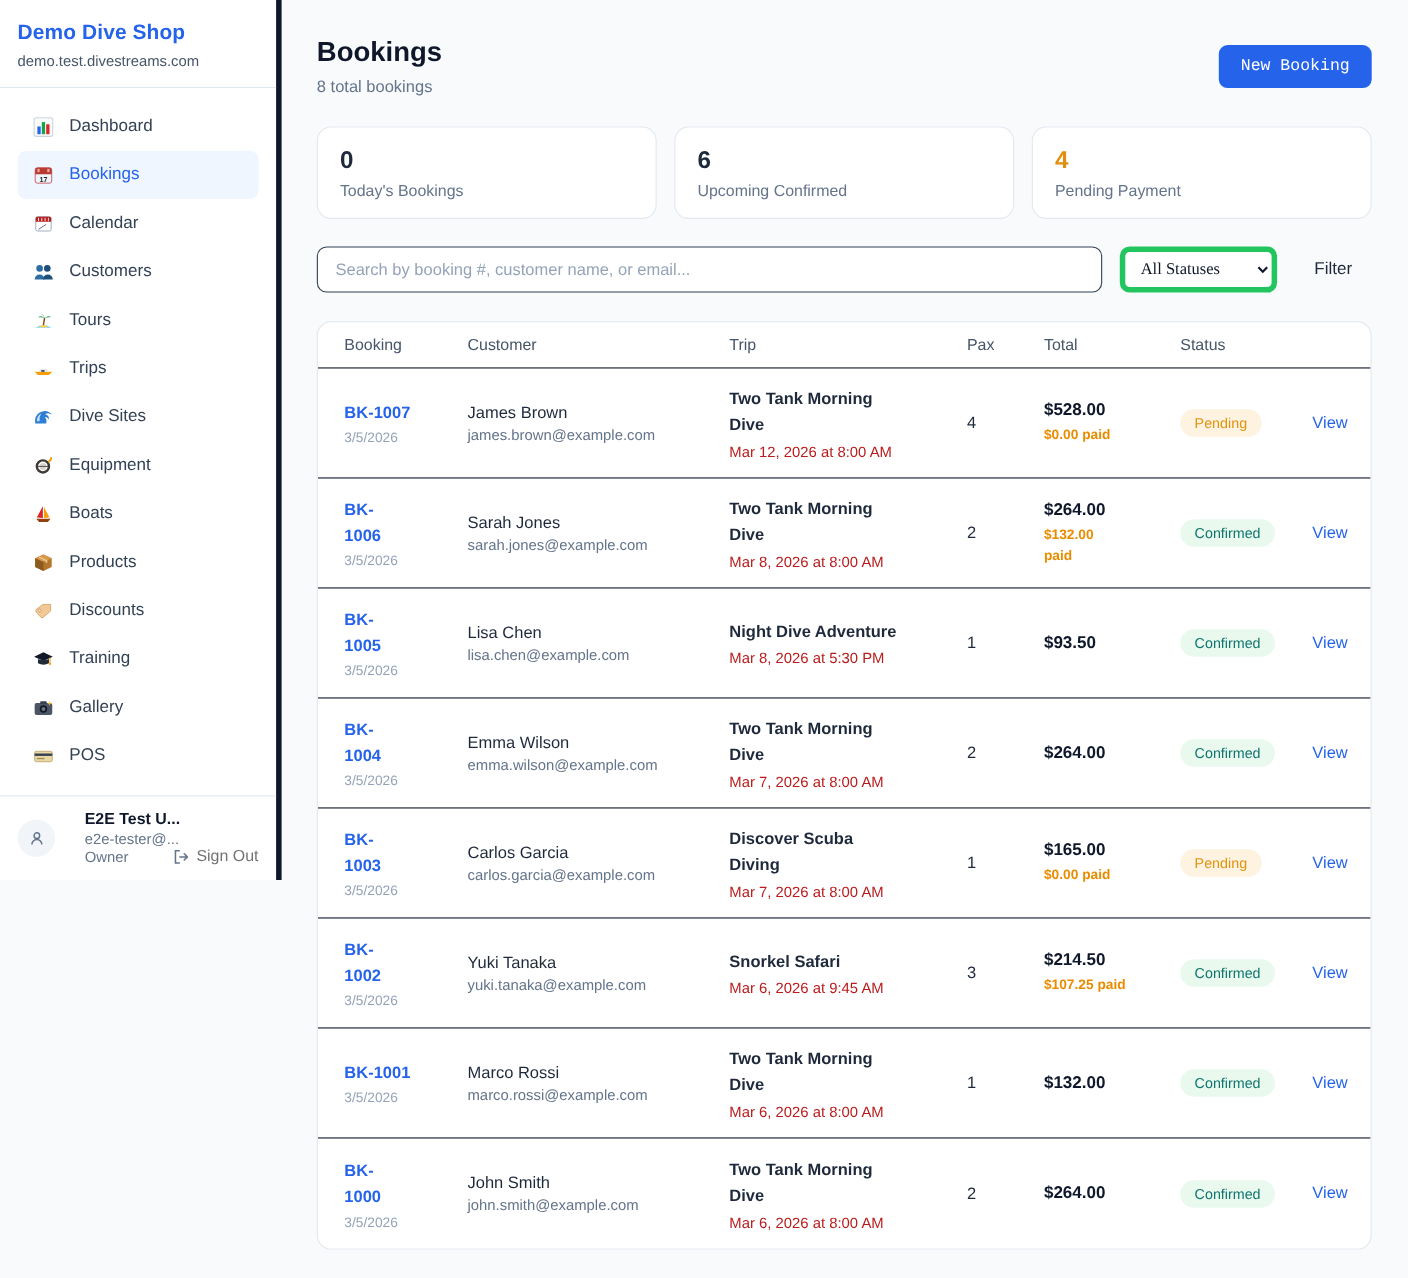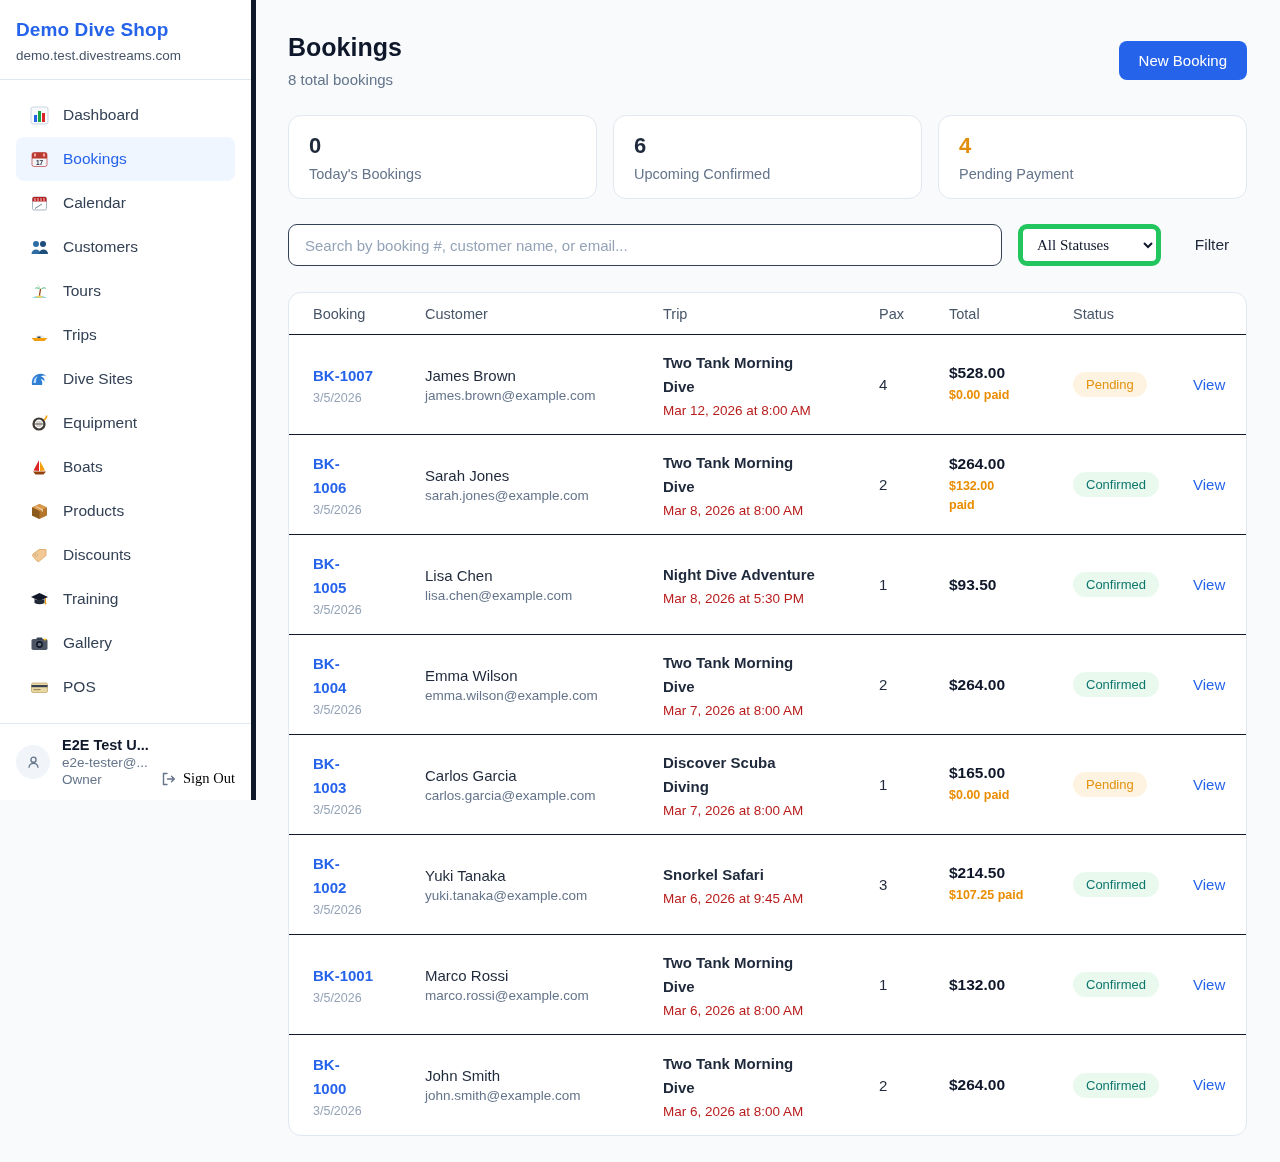--- a/index.html
+++ b/index.html
@@ -7,33 +7,33 @@
 
   
   .sidebar { position: absolute; left: 0; top: 0; width: 256px; height: 800px; background: #ffffff; border-right: 5px solid #0f172a; display: flex; flex-direction: column; }
   .brand-block { padding: 19px 16px 16px 16px; border-bottom: 1px solid #e2e8f0; }
   .brand { font-size: 19px; font-weight: 700; color: #2563eb; letter-spacing: .1px; }
   .domain { font-size: 13.5px; color: #475569; margin-top: 7px; }
   .nav { padding: 13px 16px 0 16px; }
   .nav-item { height: 44px; display: flex; align-items: center; gap: 14px; padding: 0 14px; border-radius: 8px; font-size: 15.5px; color: #334155; cursor: pointer; }
   .nav-item.active { background: #eff6ff; color: #2563eb; font-weight: 500; }
   .nav-icon { width: 19px; height: 19px; flex: 0 0 19px; display: inline-flex; }
-  .user-block { margin-top: auto; border-top: 1px solid #e2e8f0; padding: 13px 16px; display: flex; align-items: center; gap: 12px; }
+  .user-block { margin-top: auto; border-top: 1px solid #e2e8f0; padding: 13px 16px; display: flex; align-items: center; gap: 27px; }
   .avatar { width: 34px; height: 34px; border-radius: 50%; background: #f1f5f9; display: flex; align-items: center; justify-content: center; flex: 0 0 34px; }
   .user-meta { min-width: 0; }
   .user-name { font-size: 14.5px; font-weight: 700; color: #0f172a; white-space: nowrap; }
   .user-email, .user-role { font-size: 13.5px; color: #64748b; margin-top: 2px; white-space: nowrap; }
-  .signout { margin-left: auto; display: flex; align-items: center; gap: 7px; font-size: 14.5px; color: #000000; background: none; border: none; cursor: pointer; font-family: Liberation Serif, serif; white-space: nowrap; margin-top: 33px; }
+  .signout { margin-left: auto; display: flex; align-items: center; gap: 7px; font-size: 14.5px; color: #737373; background: none; border: none; cursor: pointer; font-family: Liberation Sans, sans-serif; white-space: nowrap; margin-top: 33px; }
 
   
   .main { position: absolute; left: 256px; top: 0; width: 1024px; padding: 33px 33px 0 32px; }
   .header-row { display: flex; justify-content: space-between; align-items: flex-start; }
   .page-title { font-size: 25px; font-weight: 700; color: #0f172a; }
   .page-subtitle { font-size: 15px; color: #64748b; margin-top: 9px; }
-  .primary-btn { background: #2563eb; color: #fff; border: none; border-radius: 8px; padding: 0 20px; height: 39px; font-size: 15px; font-weight: 500; font-family: Liberation Sans, sans-serif; cursor: pointer; margin-top: 8px; }
+  .primary-btn { background: #2563eb; color: #fff; border: none; border-radius: 8px; padding: 0 20px; height: 39px; font-size: 15px; font-weight: 500; font-family: Liberation Mono, monospace; cursor: pointer; margin-top: 8px; }
 
   .stats { display: flex; gap: 16px; margin-top: 27px; }
   .stat-card { flex: 1; background: #fff; border: 1px solid #e2e8f0; border-radius: 13px; padding: 17px 20px; height: 84px; }
   .stat-value { font-size: 22px; font-weight: 800; color: #1e293b; }
   .stat-value.orange { color: #e08e0b; }
   .stat-label { font-size: 14.5px; color: #64748b; margin-top: 7px; }
 
   .filter-row { display: flex; gap: 16px; margin-top: 25px; align-items: center; }
   .search-input { flex: 1; height: 42px; border: 1px solid #334155; border-radius: 9px; padding: 0 16px; font-size: 15px; color: #0f172a; font-family: inherit; background: #fff; }
   .search-input::placeholder { color: #94a3b8; }

